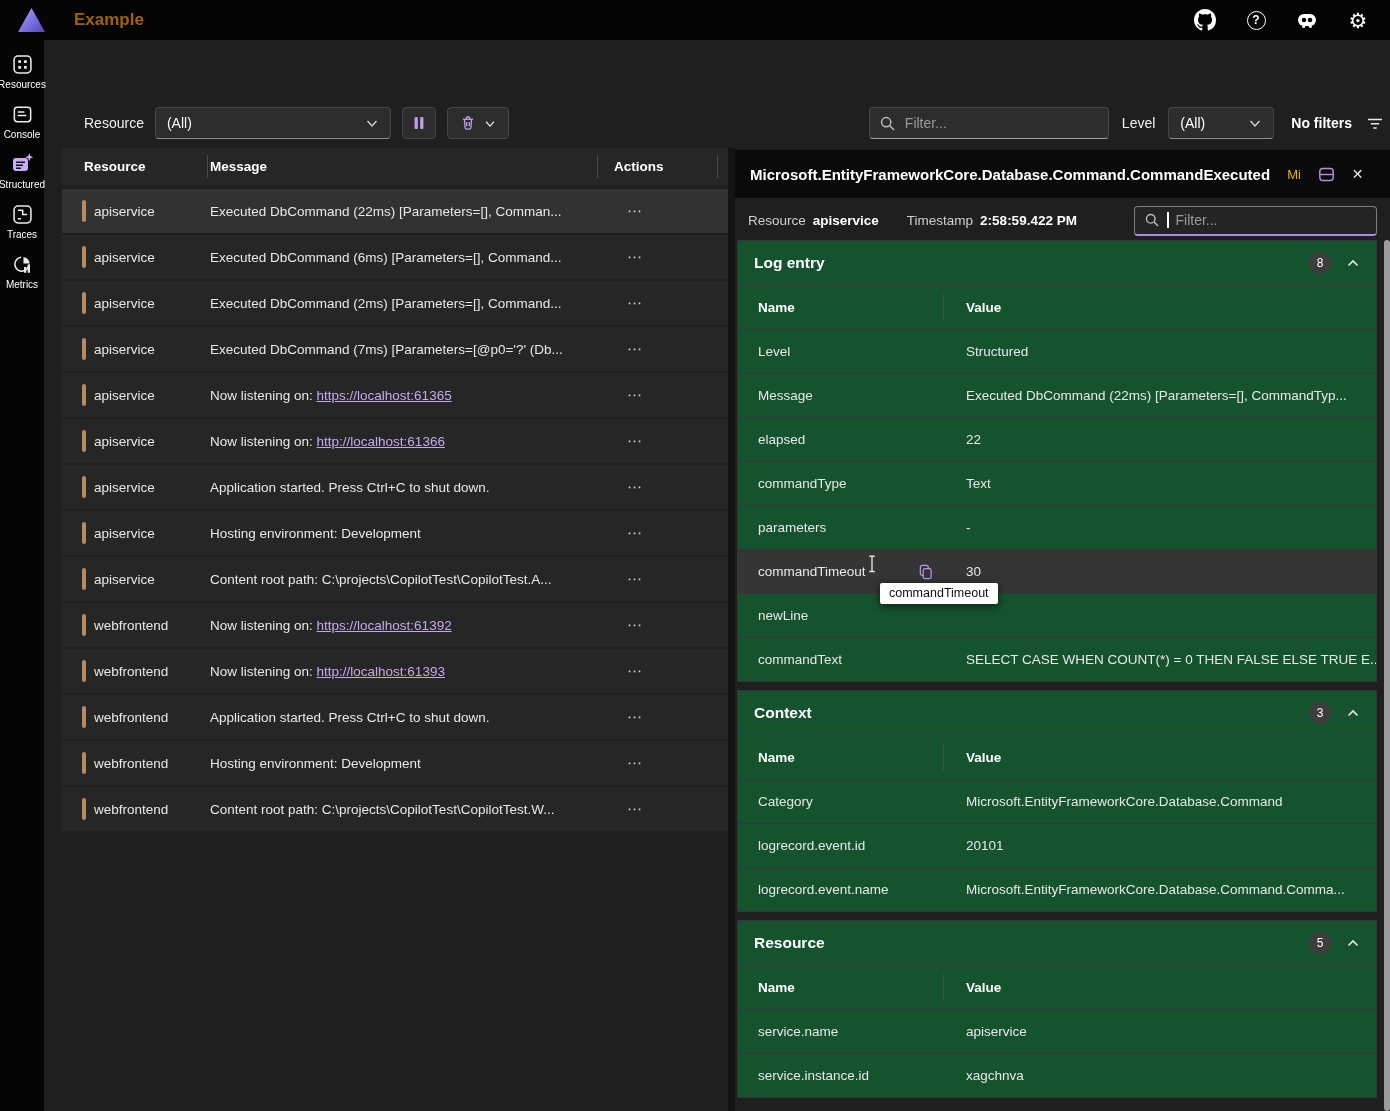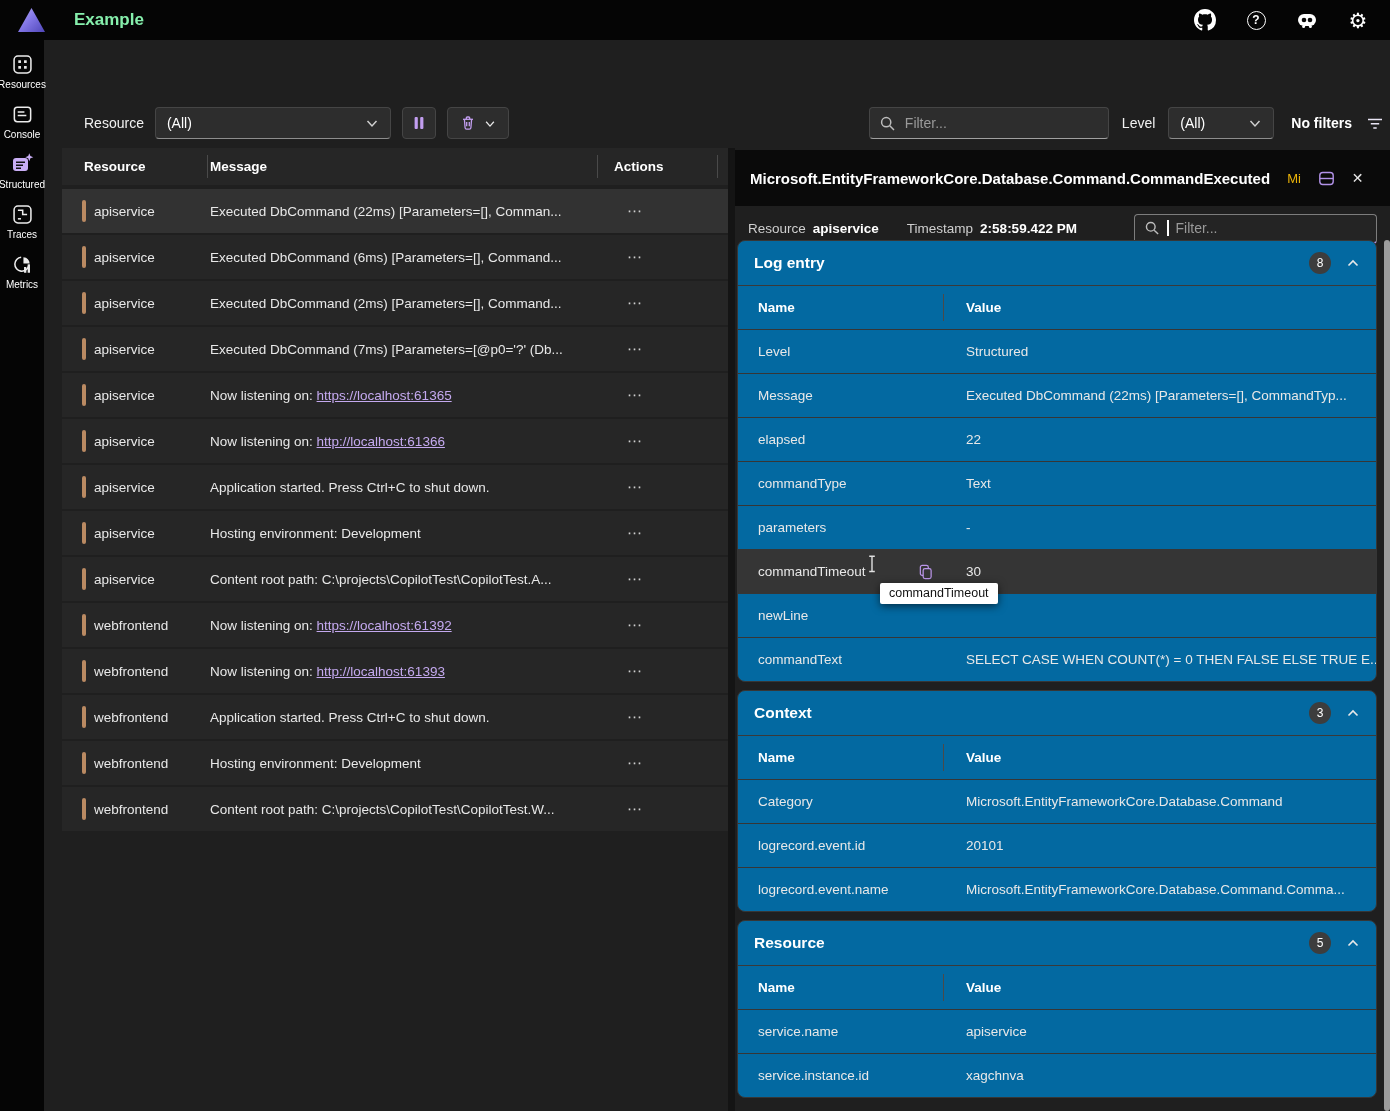--- a/index.html
+++ b/index.html
@@ -9,21 +9,21 @@
     font-family:"Liberation Sans", sans-serif; font-size:13.5px; color:#e8e8e8;
   }
   svg { display:block; }
 
   
   .app-header { position:absolute; left:0; top:0; width:100%; height:40px; background:#050505;
     display:flex; align-items:center; padding:0 16px; z-index:20; }
   .logo-tri { width:27px; height:24px; margin-left:2px;
     background:linear-gradient(135deg,#b9aef5 0%,#8478e8 45%,#4f46b8 100%);
     clip-path:polygon(50% 0, 100% 100%, 0 100%); }
-  .app-title { margin-left:29px; font-size:17px; font-weight:700; color:#86efac; }
+  .app-title { margin-left:29px; font-size:17px; font-weight:700; color:#a16207; }
   .header-actions { margin-left:auto; display:flex; align-items:center; gap:27px; padding-right:4px; }
   .hicon { width:24px; height:24px; display:flex; align-items:center; justify-content:center; color:#fff; cursor:pointer; }
   .help-circle { width:19px; height:19px; border:1.7px solid #fff; border-radius:50%;
     display:flex; align-items:center; justify-content:center; font-size:12px; font-weight:700; }
   .gear-glyph { font-size:21px; line-height:1; }
 
   
   .sidebar { position:absolute; left:0; top:40px; bottom:0; width:44px; background:#050505;
     display:flex; flex-direction:column; align-items:center; padding-top:12px; gap:12px; z-index:19; }
   .nav-item { display:flex; flex-direction:column; align-items:center; gap:3px; cursor:pointer; width:100%; }
@@ -67,35 +67,35 @@
   .res-bar { width:4px; height:22px; border-radius:2px; background:#ba8a62; flex:none; }
   .c-msg { flex:1; white-space:nowrap; overflow:hidden; }
   .c-msg a { color:#c4a9ef; }
   .c-act { width:131px; padding-left:30px; }
   .dots { color:#cfcfcf; font-size:15px; letter-spacing:1.5px; cursor:pointer; }
 
   .panel-gap { position:absolute; left:666px; top:108px; width:7px; bottom:0; background:#141414; }
 
   
   .details { position:absolute; left:673px; top:110px; width:655px; bottom:0; background:#1f1f1f; overflow:hidden; }
-  .d-titlebar { height:56px; background:#0a0a0a; display:flex; align-items:center; padding:0 15px; gap:17px; }
+  .d-titlebar { height:48px; background:#0a0a0a; display:flex; align-items:center; padding:0 15px; gap:17px; }
   .d-title { font-weight:700; font-size:15px; color:#fff; white-space:nowrap; overflow:hidden; flex:0 1 auto; }
   .d-overflow { color:#eab308; font-size:13px; flex:none; }
   .d-split { flex:none; color:#b292e8; cursor:pointer; }
   .d-close { flex:none; color:#e8e8e8; font-size:14px; cursor:pointer; }
   .d-infobar { height:45px; display:flex; align-items:center; padding:0 13px; gap:7px; }
   .meta-label { color:#cfcfcf; }
   .meta-value { font-weight:700; color:#fff; }
   .meta-gap { width:14px; }
   .d-filter { margin-left:auto; width:243px; height:30px; background:#242424; border:1px solid #7d7d7d;
     border-bottom:2px solid #a98fe2; border-radius:4px; display:flex; align-items:center; padding:0 9px; gap:7px; cursor:text; }
   .caret { width:1.5px; height:16px; background:#fff; }
 
   .d-sections { position:absolute; top:90px; left:2px; right:13px; bottom:0; }
-  .card { background:#0369a1; border:1px solid #363636; border-radius:8px; margin-bottom:8px; position:relative; }
+  .card { background:#14532d; border:1px solid #363636; border-radius:0; margin-bottom:8px; position:relative; }
   .card-header { height:44px; display:flex; align-items:center; padding:0 16px; }
   .card-title { font-size:15.5px; font-weight:700; color:#fff; }
   .badge { margin-left:auto; width:22px; height:22px; border-radius:50%; background:#3d3d3d; color:#fff;
     font-size:12px; display:flex; align-items:center; justify-content:center; }
   .collapse { margin-left:15px; cursor:pointer; color:#e8e8e8; }
   .cols-header { height:44px; display:flex; align-items:center; font-weight:700; color:#fff;
     border-top:1px solid #3a3a3a; position:relative; }
   .colsep { position:absolute; left:205px; top:8px; bottom:8px; width:1px; background:#4a4a4a; }
   .pname { width:208px; padding-left:20px; white-space:nowrap; }
   .pvalue { flex:1; padding-left:20px; white-space:nowrap; overflow:hidden; }

